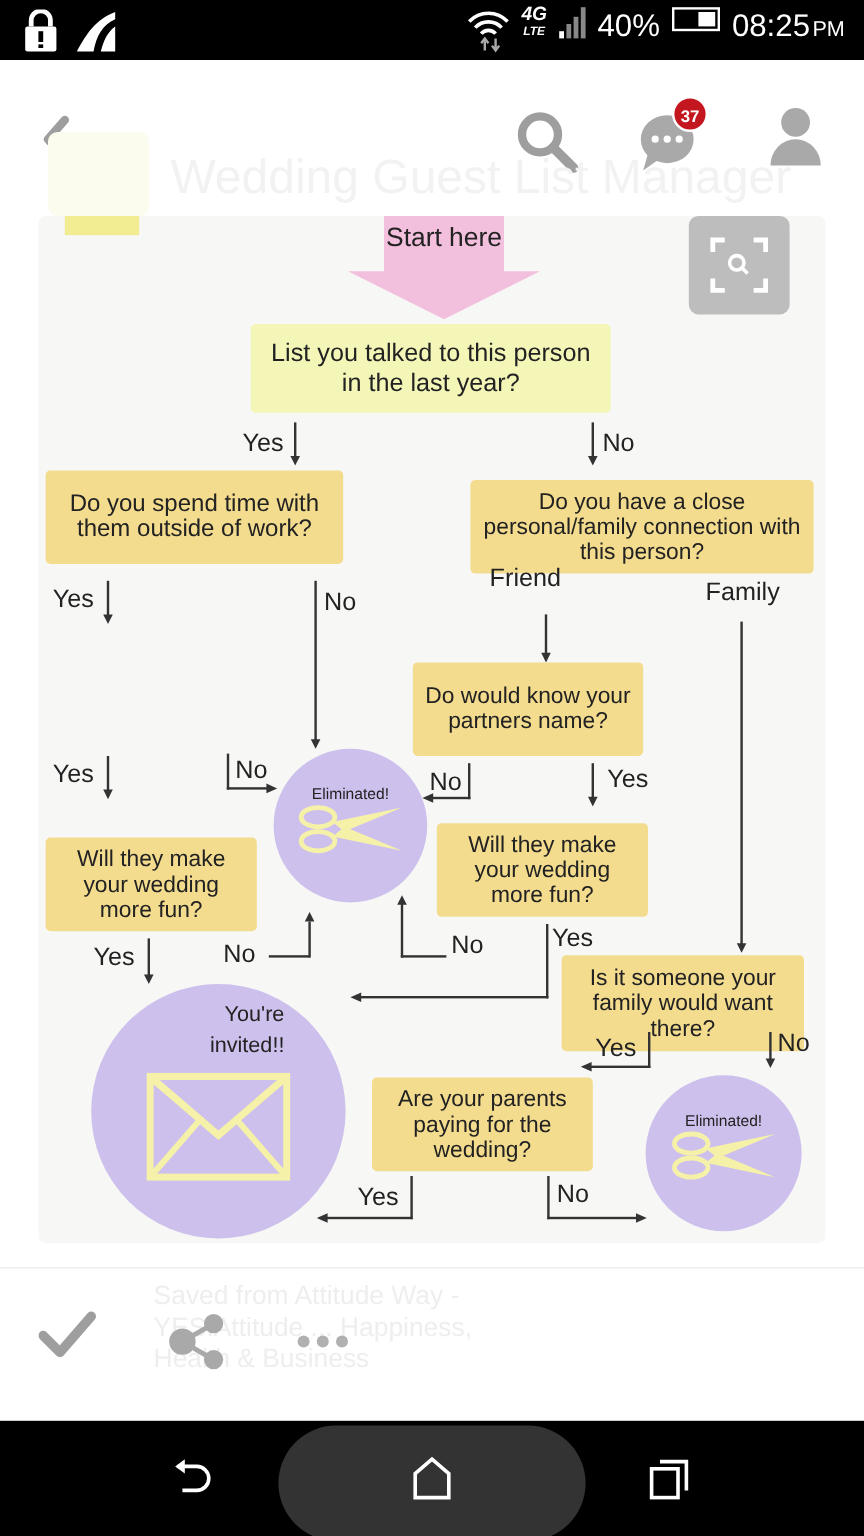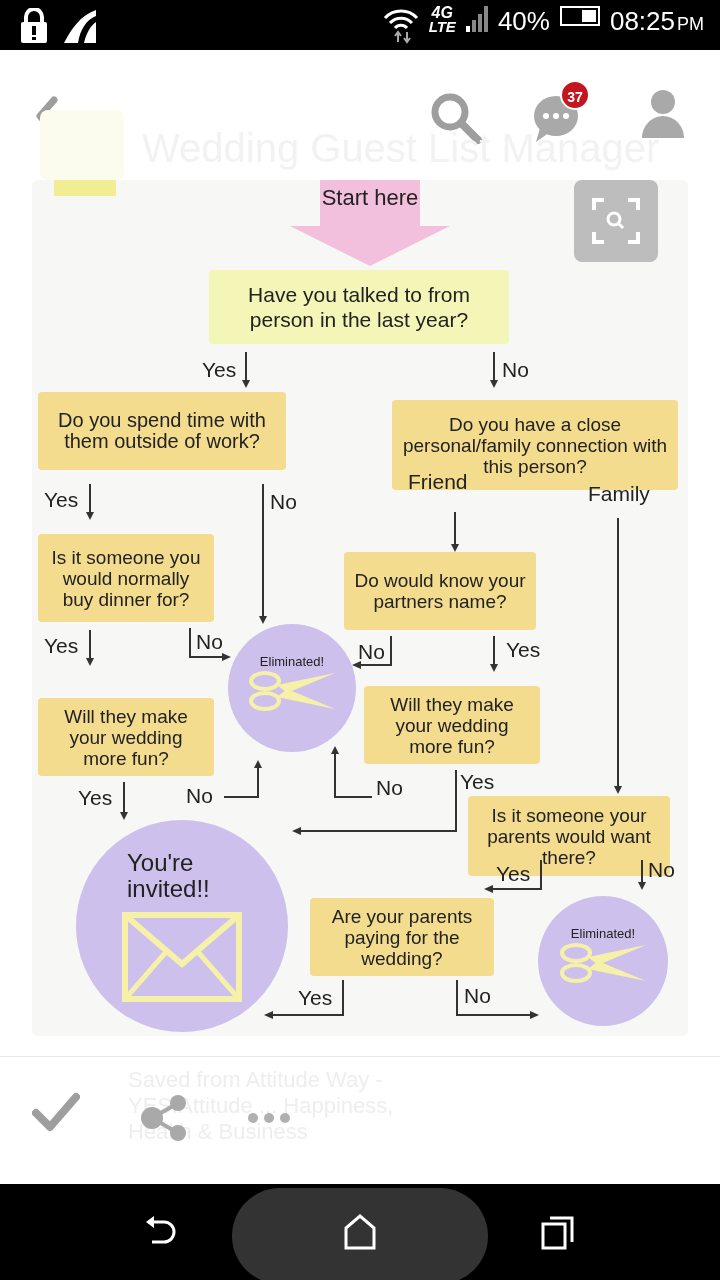--- a/index.html
+++ b/index.html
@@ -5,42 +5,42 @@
   * { box-sizing: border-box; margin: 0; padding: 0; }
   html, body { width: 720px; height: 1280px; overflow: hidden; background: #fff; }
   body { font-family: "Liberation Sans", sans-serif; position: relative; }
 
   
   .statusbar { position: absolute; left: 0; top: 0; width: 720px; height: 50px; background: #000; color: #fff; }
   .sb-left { position: absolute; left: 20px; top: 8px; display: flex; gap: 14px; align-items: center; }
   .sb-right { position: absolute; right: 16px; top: 6px; display: flex; align-items: flex-start; gap: 10px; font-size: 26px; }
   .sb-right .time-suffix { font-size: 18px; margin-left: 2px; }
   .lte { font-size: 16px; font-weight: bold; font-style: italic; line-height: 14px; text-align: center; }
-  .lte small { display: block; font-size: 15px; }
+  .lte small { display: block; font-size: 10px; }
   .signal { display: flex; align-items: flex-end; gap: 2px; height: 26px; }
   .signal span { width: 4px; background: #fff; }
   .battery { width: 40px; height: 20px; border: 2px solid #fff; position: relative; border-left-width: 2px; }
   .battery::after { content: ""; position: absolute; right: 2px; top: 2px; width: 14px; height: 12px; background: #fff; }
 
   
   .header { position: absolute; top: 50px; left: 0; width: 720px; height: 130px; background: #fff; }
   .back-btn { position: absolute; left: 28px; top: 40px; width: 40px; height: 50px; }
   .ghost-title { position: absolute; left: 142px; top: 126px; font-size: 40px; color: #f2f2f2; white-space: nowrap; }
   .ghost-thumb { position: absolute; left: 40px; top: 110px; width: 84px; height: 70px; background: #fbfbee; border-radius: 8px; }
   .hdr-icon { position: absolute; top: 86px; }
   .badge { position: absolute; left: 560px; top: 80px; width: 30px; height: 30px; border-radius: 50%; background: #c3161e; color: #fff; font-size: 14px; font-weight: bold; text-align: center; line-height: 30px; border: 2px solid #fff; }
 
   
   .card { position: absolute; left: 32px; top: 180px; width: 656px; height: 856px; background: #f7f8f6; border-radius: 6px; overflow: hidden; }
   .fc-box { position: absolute; background: #f4dc8f; color: #222; text-align: center; font-size: 19px; line-height: 21px; border-radius: 4px; display: flex; align-items: center; justify-content: center; padding: 4px 8px; }
   .fc-box.green { background: #f4f6b8; font-size: 21px; line-height: 25px; }
   .fc-label { position: absolute; font-size: 21px; color: #222; white-space: nowrap; }
   .circle { position: absolute; border-radius: 50%; background: #cec0ec; display: flex; flex-direction: column; align-items: center; }
   .circle .ctext { font-size: 13px; color: #222; margin-top: 30px; }
-  .circle.big .ctext { font-size: 24px; line-height: 26px; margin-top: 30px; text-align: left; }
+  .circle.big .ctext { font-size: 18px; line-height: 26px; margin-top: 12px; text-align: right; }
   .line { position: absolute; background: #333; }
   .arr { position: absolute; width: 0; height: 0; }
   .arr.down { border-left: 4px solid transparent; border-right: 4px solid transparent; border-top: 8px solid #333; }
   .arr.up { border-left: 4px solid transparent; border-right: 4px solid transparent; border-bottom: 8px solid #333; }
   .arr.left { border-top: 4px solid transparent; border-bottom: 4px solid transparent; border-right: 9px solid #333; }
   .arr.right { border-top: 4px solid transparent; border-bottom: 4px solid transparent; border-left: 9px solid #333; }
 
   .start-arrow { position: absolute; left: 248px; top: 0; width: 180px; height: 86px; }
   .start-text { position: absolute; left: 288px; top: 6px; width: 100px; text-align: center; font-size: 22px; line-height: 24px; color: #222; }
   .zoom-lens { position: absolute; left: 542px; top: 0; width: 84px; height: 82px; background: #bdbdbd; border-radius: 8px; }
@@ -142,45 +142,44 @@
   <div class="start-text">Start here</div>
 
   <div class="zoom-lens">
     <svg width="84" height="82" viewBox="0 0 84 82">
         <path d="M20 30 V20 H30 M54 20 H64 V30 M64 52 V62 H54 M30 62 H20 V52" stroke="#fff" stroke-width="4" fill="none"></path>
         <circle cx="40" cy="39" r="6" stroke="#fff" stroke-width="3" fill="none"></circle>
         <path d="M44 43 L49 48" stroke="#fff" stroke-width="3"></path>
       </svg>
   </div>
 
-  <div class="fc-box green" style="left:177px;top:90px;width:300px;height:74px">Have you talked to from person in the last year?</div>
+  <div class="fc-box green" style="left:177px;top:90px;width:300px;height:74px">List you talked to this person in the last year?</div>
   <div class="fc-label" style="left:170px;top:178px">Yes</div>
   <div class="line" style="left:213px;top:172px;width:2px;height:32px"></div>
     <div class="arr down" style="left:210px;top:200px"></div>
   <div class="fc-label" style="left:470px;top:178px">No</div>
   <div class="line" style="left:461px;top:172px;width:2px;height:32px"></div>
     <div class="arr down" style="left:458px;top:200px"></div>
 
   <div class="fc-box" style="left:6px;top:212px;width:248px;height:78px;font-size:20px">Do you spend time with them outside of work?</div>
   <div class="fc-label" style="left:12px;top:308px">Yes</div>
   <div class="line" style="left:57px;top:304px;width:2px;height:32px"></div>
     <div class="arr down" style="left:54px;top:332px"></div>
   <div class="fc-label" style="left:238px;top:310px">No</div>
   <div class="line" style="left:230px;top:304px;width:2px;height:136px"></div>
     <div class="arr down" style="left:227px;top:436px"></div>
 
-  <div class="fc-box" style="left:360px;top:220px;width:286px;height:90px">Do you have a close personal/family connection with this person?</div>
+  <div class="fc-box" style="left:360px;top:220px;width:286px;height:78px">Do you have a close personal/family connection with this person?</div>
   <div class="fc-label" style="left:376px;top:290px">Friend</div>
   <div class="line" style="left:422px;top:332px;width:2px;height:36px"></div>
     <div class="arr down" style="left:419px;top:364px"></div>
   <div class="fc-label" style="left:556px;top:302px">Family</div>
   <div class="line" style="left:585px;top:338px;width:2px;height:272px"></div>
     <div class="arr down" style="left:582px;top:606px"></div>
 
-  <div class="fc-box" style="left:6px;top:354px;width:176px;height:88px;font-size:19px">Is it someone you would normally buy dinner for?</div>
   <div class="fc-label" style="left:12px;top:454px">Yes</div>
   <div class="line" style="left:57px;top:450px;width:2px;height:32px"></div>
     <div class="arr down" style="left:54px;top:478px"></div>
   <div class="fc-label" style="left:164px;top:450px">No</div>
   <div class="line" style="left:157px;top:448px;width:2px;height:30px"></div>
     <div class="line" style="left:157px;top:476px;width:34px;height:2px"></div>
     <div class="arr right" style="left:190px;top:473px"></div>
 
   <div class="fc-box" style="left:312px;top:372px;width:192px;height:78px">Do would know your partners name?</div>
   <div class="fc-label" style="left:326px;top:460px">No</div>
@@ -213,21 +212,21 @@
   <div class="fc-box" style="left:332px;top:506px;width:176px;height:78px">Will they make your wedding more fun?</div>
   <div class="line" style="left:302px;top:572px;width:2px;height:46px"></div>
     <div class="arr up" style="left:299px;top:566px"></div>
     <div class="line" style="left:302px;top:616px;width:38px;height:2px"></div>
   <div class="fc-label" style="left:344px;top:596px">No</div>
   <div class="fc-label" style="left:428px;top:590px">Yes</div>
   <div class="line" style="left:423px;top:590px;width:2px;height:62px"></div>
     <div class="line" style="left:268px;top:650px;width:157px;height:2px"></div>
     <div class="arr left" style="left:260px;top:647px"></div>
 
-  <div class="fc-box" style="left:436px;top:616px;width:202px;height:80px">Is it someone your parents would want there?</div>
+  <div class="fc-box" style="left:436px;top:616px;width:202px;height:80px">Is it someone your family would want there?</div>
   <div class="fc-label" style="left:464px;top:682px">Yes</div>
   <div class="line" style="left:508px;top:680px;width:2px;height:30px"></div>
     <div class="line" style="left:460px;top:708px;width:50px;height:2px"></div>
     <div class="arr left" style="left:452px;top:705px"></div>
   <div class="fc-label" style="left:616px;top:678px">No</div>
   <div class="line" style="left:609px;top:680px;width:2px;height:26px"></div>
     <div class="arr down" style="left:606px;top:702px"></div>
 
   <div class="circle big" style="left:44px;top:640px;width:212px;height:212px">
     <span class="ctext" style="width:110px">You're invited!!</span>

